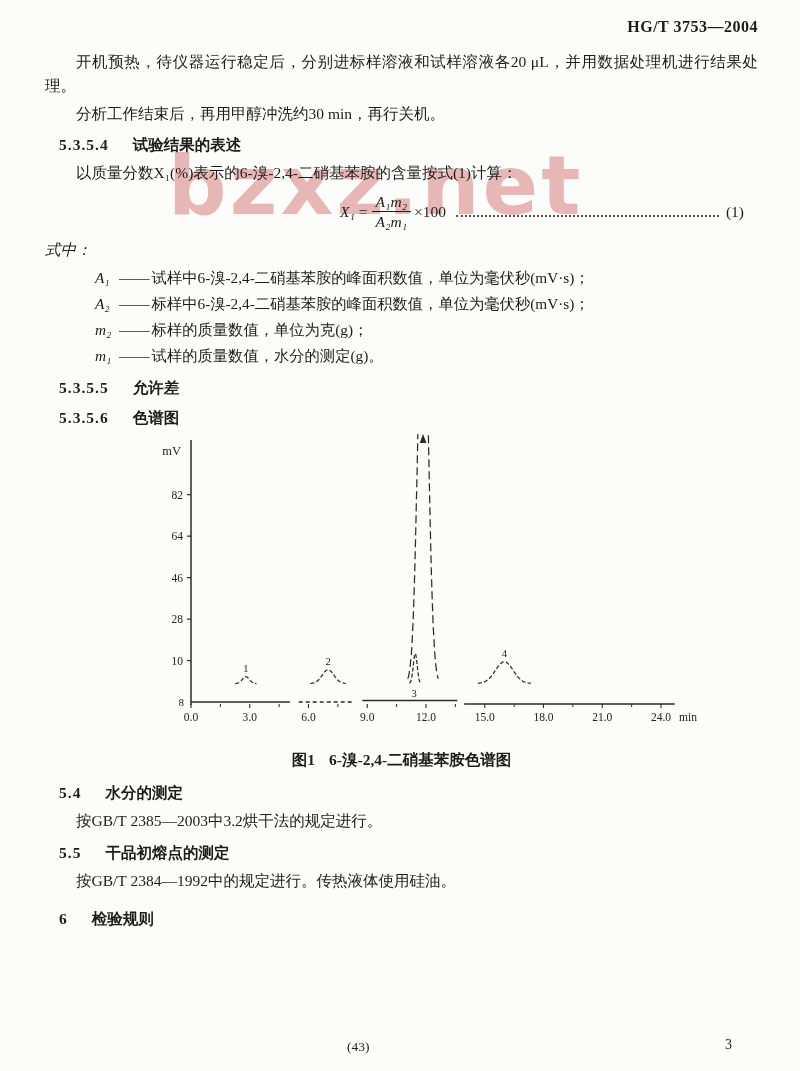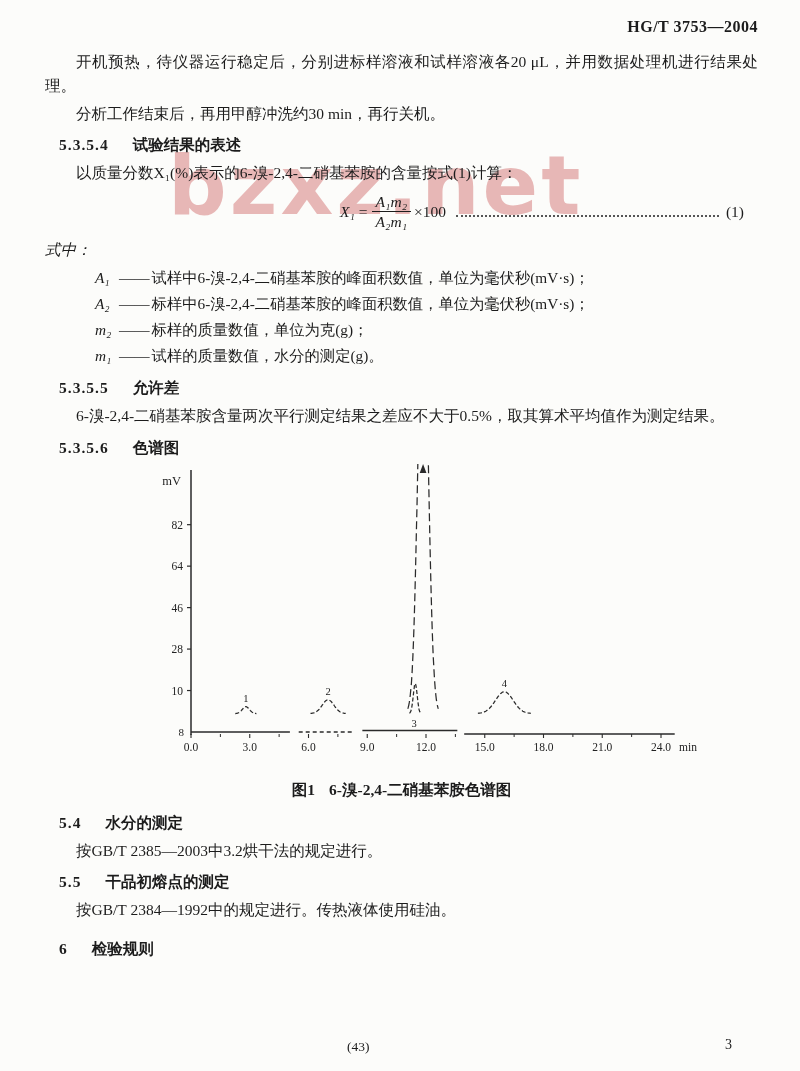--- a/index.html
+++ b/index.html
@@ -85,21 +85,20 @@
     <div class="where">
       <div><span class="term">A₁</span><span class="sep">——</span><span>试样中6-溴-2,4-二硝基苯胺的峰面积数值，单位为毫伏秒(mV·s)；</span></div>
       <div><span class="term">A₂</span><span class="sep">——</span><span>标样中6-溴-2,4-二硝基苯胺的峰面积数值，单位为毫伏秒(mV·s)；</span></div>
       <div><span class="term">m₂</span><span class="sep">——</span><span>标样的质量数值，单位为克(g)；</span></div>
       <div><span class="term">m₁</span><span class="sep">——</span><span>试样的质量数值，水分的测定(g)。</span></div>
     </div>
 
     <div class="sec">
       <span class="num">5.3.5.5</span><span>允许差</span>
     </div>
-    <p class="body ind">6-溴-2,4-二硝基苯胺含量两次平行测定结果之差应不大于0.5%，取其算术平均值作为测定结果。</p>
 
     <div class="sec">
       <span class="num">5.3.5.6</span><span>色谱图</span>
     </div>
 
     <div class="chart-wrap">
       <svg width="560" height="302" viewBox="0 0 560 302">
           <line x1="46" y1="6" x2="46" y2="271" stroke="#2a2a2a" stroke-width="1.5"></line>
           <text x="36" y="21" text-anchor="end" font-size="12.5">mV</text>
           <line x1="42" y1="60.678571428571416" x2="46" y2="60.678571428571416" stroke="#2a2a2a" stroke-width="1.2"></line>

